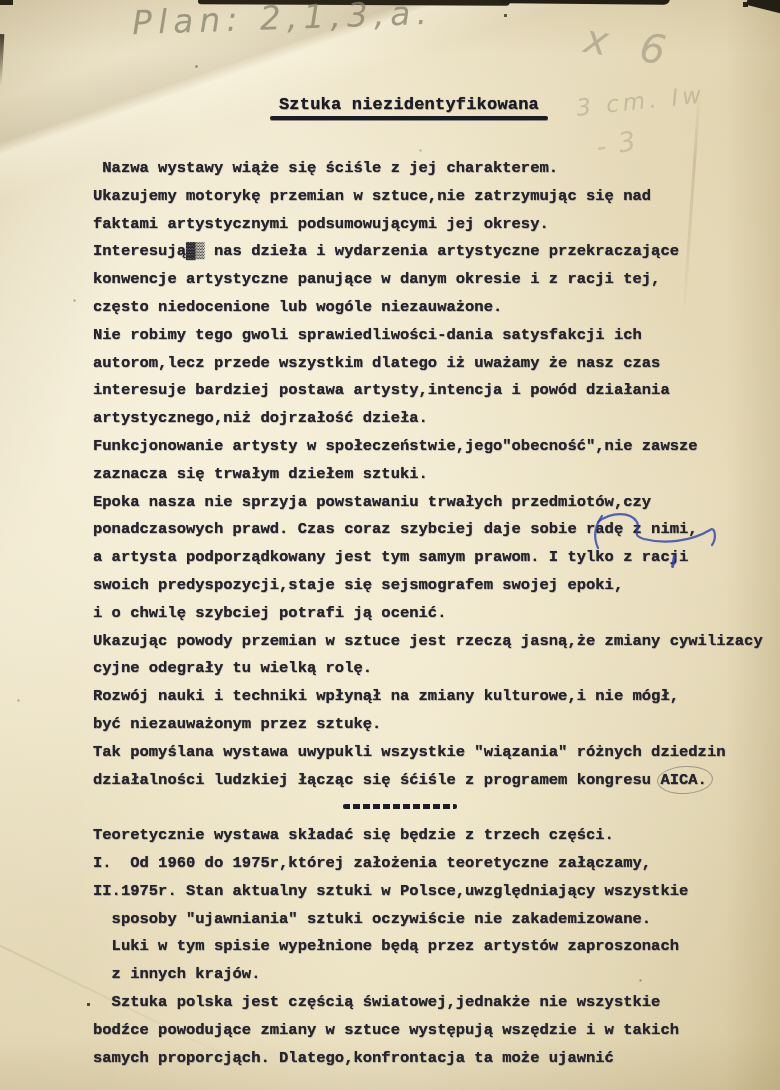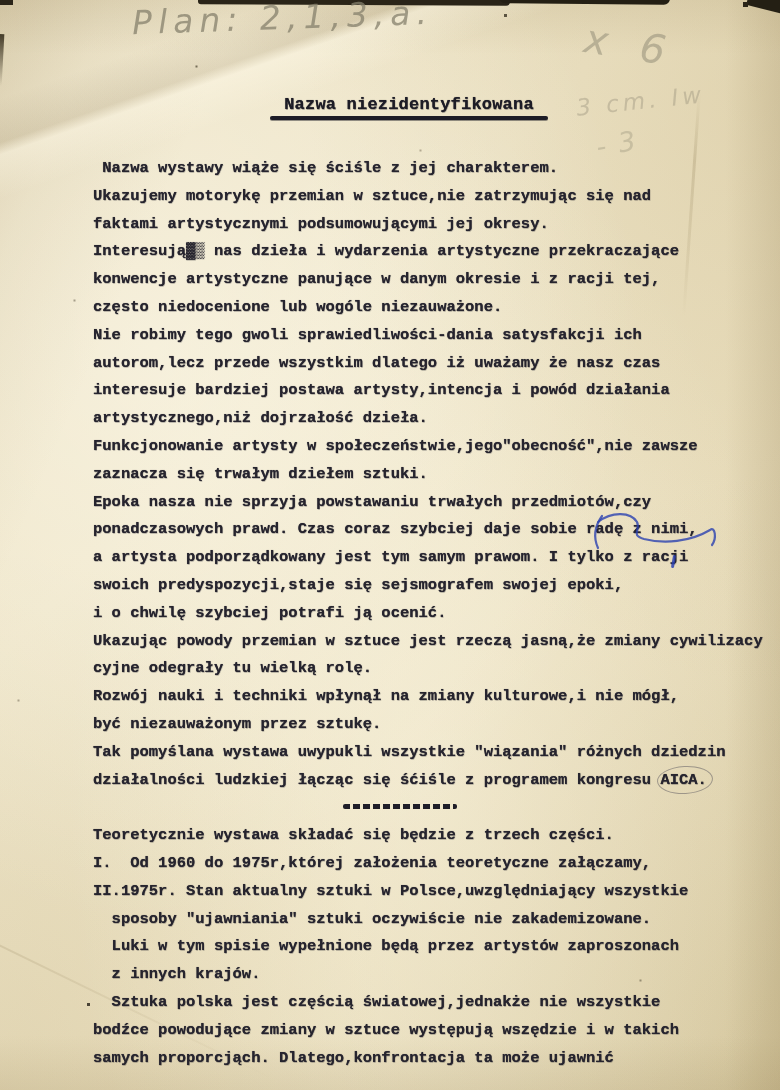--- a/index.html
+++ b/index.html
@@ -76,21 +76,21 @@
   <div class="corner-tr"></div>
   <div class="sliver-l"></div>
   <div class="specks"></div>
 
   <div class="annot plan">Plan: 2,1,3,a.</div>
   <div class="annot x6">x 6</div>
   <div class="annot f1">3 cm. Iw</div>
   <div class="annot f2">- 3</div>
 
   <div class="title-wrap">
-    <div class="title">Nazwa niezidentyfikowana</div>
+    <div class="title">Sztuka niezidentyfikowana</div>
     <div class="title-underline"></div>
   </div>
 
   <div class="body" id="body-lines" style="color: rgb(38, 36, 46);">
       <div class="line"> Nazwa wystawy wiąże się ściśle z jej charakterem.</div>
       <div class="line">Ukazujemy motorykę przemian w sztuce,nie zatrzymując się nad</div>
       <div class="line">faktami artystycznymi podsumowującymi jej okresy.</div>
       <div class="line">Interesują▓▒ nas dzieła i wydarzenia artystyczne przekraczające</div>
       <div class="line">konwencje artystyczne panujące w danym okresie i z racji tej,</div>
       <div class="line">często niedocenione lub wogóle niezauważone.</div>

